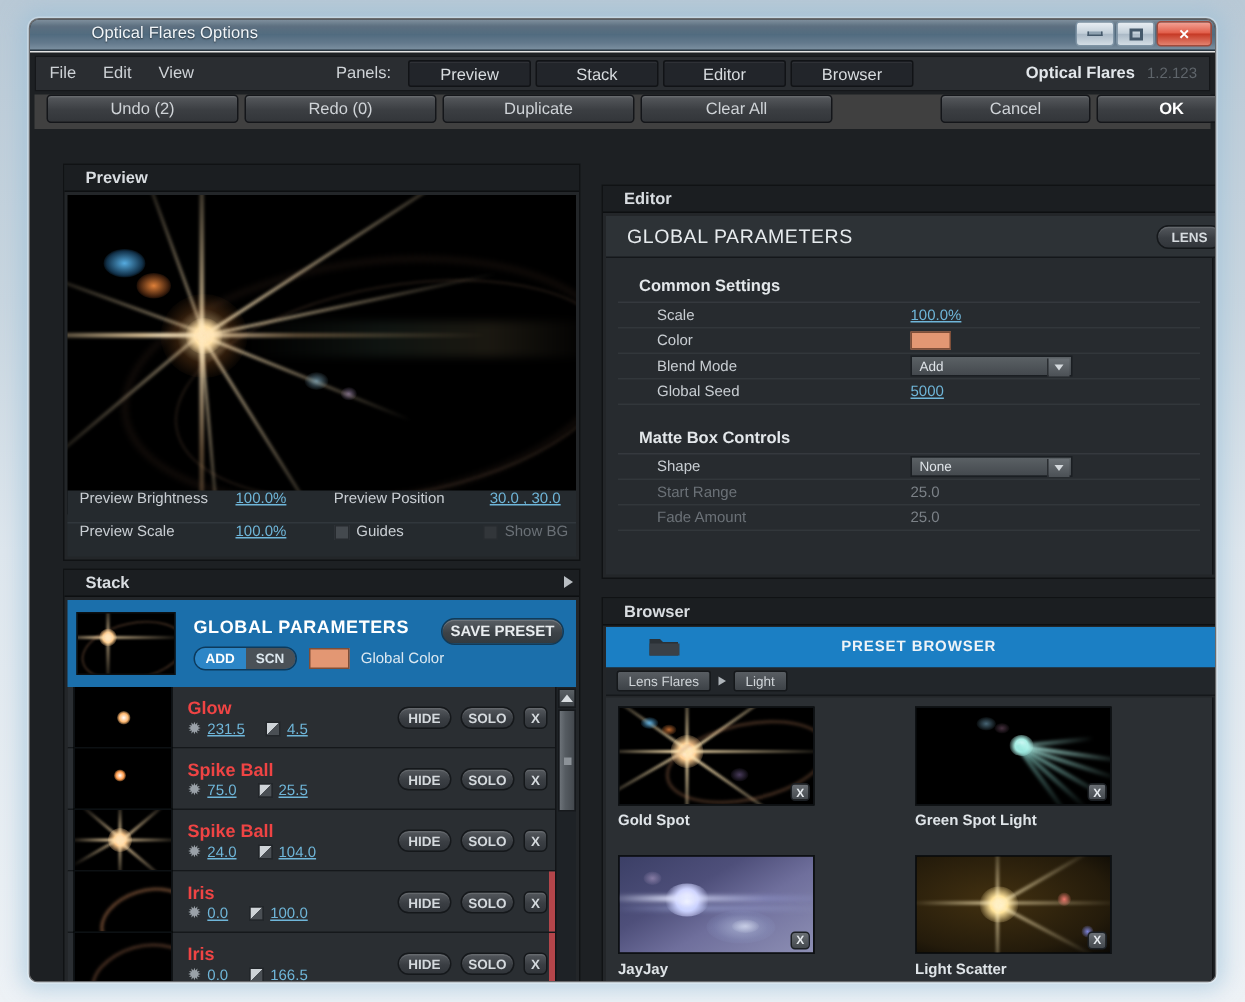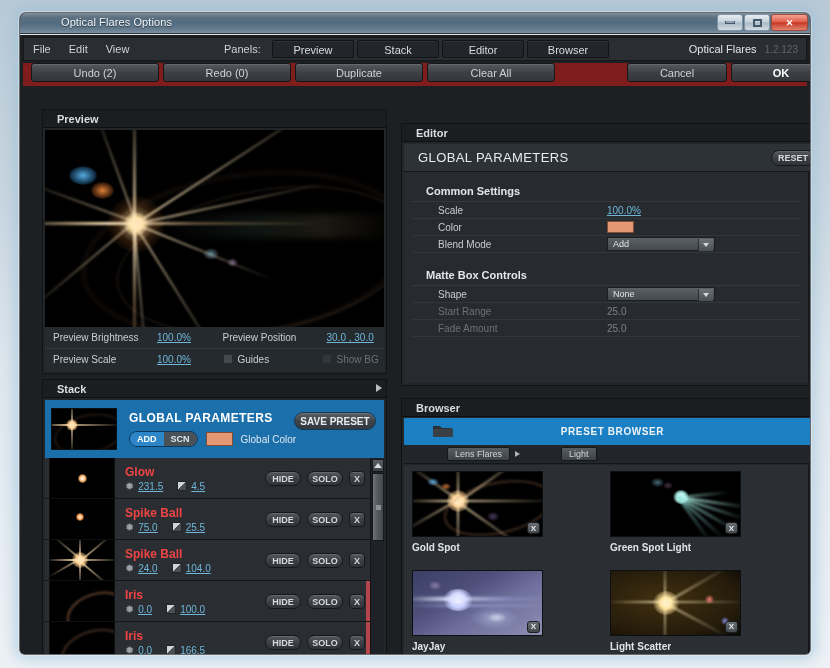--- a/index.html
+++ b/index.html
@@ -56,25 +56,25 @@
   }
   .menu-item{ font-size:11px; color:#cfd3d7; padding:0 9px; line-height:22px; }
   #panels-label{ position:absolute; left:200px; font-size:11px; color:#cfd3d7; }
   #panel-tabs{ position:absolute; left:248px; display:flex; gap:3px; }
   .ptab{
     width:82px; height:18px; line-height:18px; text-align:center; font-size:11px;
     color:#d8dcdf; background:#22252a; border:1px solid #111316; border-radius:2px;
     box-shadow:inset 0 1px 0 rgba(255,255,255,.06);
   }
   #brand{ position:absolute; right:8px; display:flex; align-items:center; gap:8px; }
-  #brand .name{ font-size:11px; color:#e2e6ea; font-weight:normal; }
+  #brand .name{ font-size:11px; color:#e2e6ea; font-weight:bold; }
   #brand .ver{ font-size:10px; color:#5f656b; }
 
   
-  #actionbar{ height:23px; margin-top:2px; position:relative; background:#7f1d1d; }
+  #actionbar{ height:23px; margin-top:2px; position:relative; background:#404040; }
   .abtn{
     position:absolute; top:0; height:19px; line-height:18px; text-align:center;
     font-size:11px; color:#cfd3d7;
     background:linear-gradient(180deg,#56595d,#3b3e42 55%,#33363a);
     border:1px solid #14161a; border-radius:3px;
     box-shadow:inset 0 1px 0 rgba(255,255,255,.10);
   }
 
   
   .panel{ position:absolute; background:#232629; border:1px solid #101214; }
@@ -85,21 +85,21 @@
   .panel-head .t{ font-size:11px; font-weight:bold; color:#d9dde1; padding-left:14px; }
   .arrow-r{
     position:absolute; right:4px; top:4px; width:0;height:0;
     border-left:6px solid #b9bec3; border-top:4px solid transparent; border-bottom:4px solid transparent;
   }
 
   
   #preview-panel{ left:22px; top:74px; width:345px; height:265px; }
   #preview-canvas{ position:absolute; left:2px; top:20px; right:2px; height:213px; background:#000; overflow:hidden; }
   #preview-foot{ position:absolute; left:2px; right:2px; bottom:2px; height:44px; background:#252a2e; }
-  .pf-row{ display:flex; height:21px; align-items:center; }
+  .pf-row{ display:flex; height:21px; align-items:flex-start; }
   .pf-row.b{ border-top:1px solid #31373c; }
   .pf-cell{ display:flex; align-items:center; width:50%; padding-left:8px; }
   .pf-lab{ font-size:10px; color:#c9ced3; width:104px; }
   .pf-lab.dim{ color:#6a7076; width:auto; }
   .pf-val{ font-size:10px; color:#6fb6d9; text-decoration:underline; }
   .cbx{ width:10px;height:10px;background:#44494e;border:1px solid #272b2f; margin-right:5px; }
   .cbx.dim{ background:#32363a; }
 
   
   #stack-panel{ left:22px; top:344px; width:345px; height:292px; }
@@ -170,21 +170,21 @@
   #browser-panel{ left:381px; top:363px; width:424px; height:273px; }
   #br-tabs{ position:absolute; left:2px; top:19px; right:2px; height:27px; display:flex; }
   .brtab{ flex:1; display:flex; align-items:center; justify-content:center; gap:0; position:relative;
           background:#30353a; border-right:1px solid #14171a; }
   .brtab.on{ background:#1b7fc4; }
   .brtab .lb{ font-size:10px; font-weight:bold; color:#eef3f7; letter-spacing:.6px; }
   .brtab .ic{ position:absolute; left:28px; top:5px; }
   #br-crumbs{ position:absolute; left:2px; top:46px; right:2px; height:19px; background:#22262a;
     display:flex; align-items:center; gap:5px; padding-left:7px; border-bottom:1px solid #15181b; }
   .crumb{ font-size:9px; color:#cfd4d8; padding:1px 7px; border:1px solid #15181b; border-radius:2px;
-          background:linear-gradient(180deg,#585d62,#3d4247);margin-left:36px; }
+          background:linear-gradient(180deg,#585d62,#3d4247); }
   .crumb-sep{ width:0;height:0;border-left:5px solid #aeb4b9;border-top:3.5px solid transparent;border-bottom:3.5px solid transparent; }
   #br-grid{ position:absolute; left:2px; top:66px; right:16px; bottom:2px; background:#2b2f33;
     display:grid; grid-template-columns:1fr 1fr; gap:0; padding:6px 0 0 8px; }
   .pcell{ }
   .pthumb{ width:131px;height:66px; background:#000; border:1px solid #0d1013; position:relative; overflow:hidden; }
   .pthumb .xb{ position:absolute; right:2px; bottom:2px; width:13px;height:12px; border-radius:3px;
     background:linear-gradient(180deg,#6a6f74,#44494e); border:1px solid #1b1f23;
     font-size:8px;font-weight:bold;color:#e6eaee; display:flex;align-items:center;justify-content:center; }
   .plabel{ font-size:10px; font-weight:bold; color:#dfe4e8; margin-top:5px; }
 
@@ -461,40 +461,44 @@
       </div>
     </div>
 
     <div class="panel" id="editor-panel">
       <div class="panel-head">
         <span class="t">Editor</span>
 
       </div>
       <div id="ed-title">
         <span class="t">GLOBAL PARAMETERS</span>
-        <div id="reset-btn">RESET</div>
+        <div id="reset-btn">LENS</div>
       </div>
       <div id="ed-body">
           <div class="sec-h">Common Settings</div>
           <div class="prow">
             <span class="lab">Scale</span>
             <span class="val">100.0%</span>
           </div>
           <div class="prow">
             <span class="lab">Color</span>
             <span class="csw" style="background: rgb(227, 151, 115);"></span>
           </div>
           <div class="prow">
             <span class="lab">Blend Mode</span>
             <span class="ddown">
               <span class="dv">Add</span>
               <span class="dk">
                 <i></i>
               </span>
             </span>
+          </div>
+          <div class="prow">
+            <span class="lab">Global Seed</span>
+            <span class="val">5000</span>
           </div>
           <div class="secgap"></div>
           <div class="sec-h">Matte Box Controls</div>
           <div class="prow">
             <span class="lab">Shape</span>
             <span class="ddown">
               <span class="dv">None</span>
               <span class="dk">
                 <i></i>
               </span>

